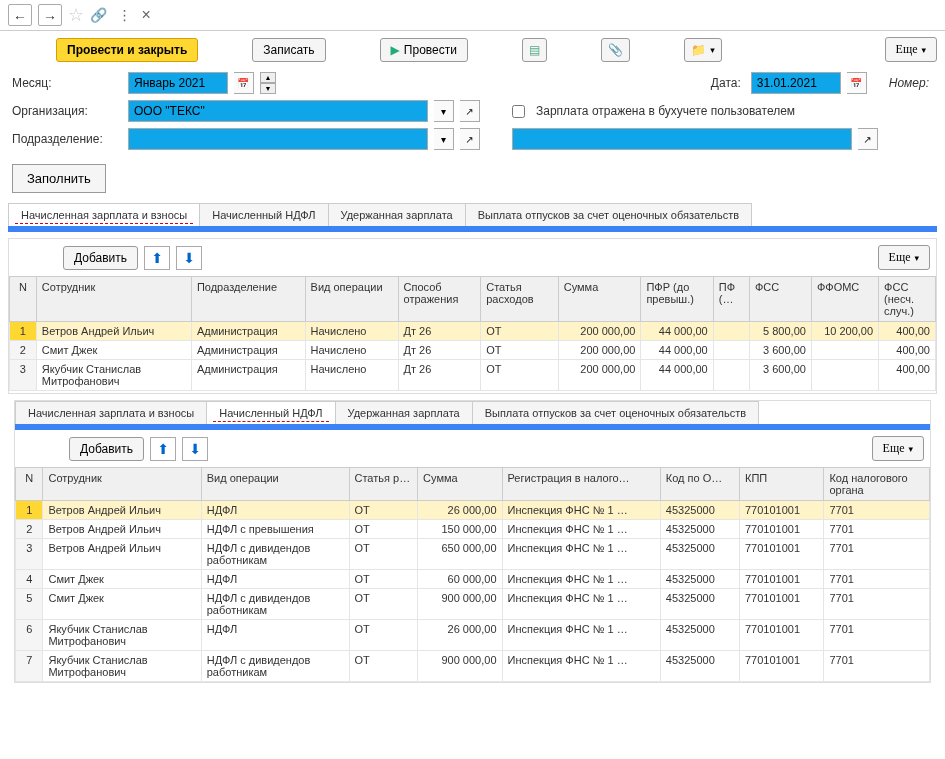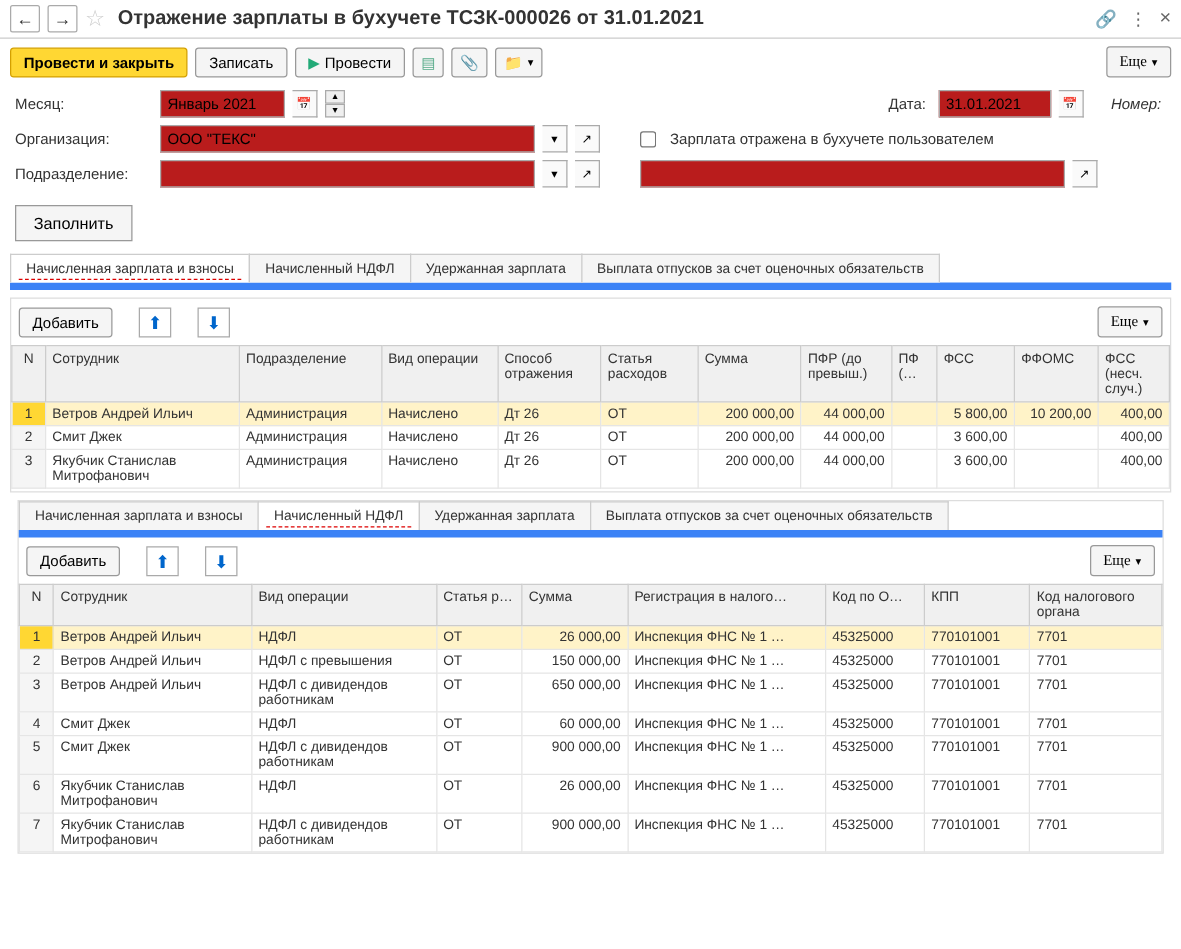--- a/index.html
+++ b/index.html
@@ -5,44 +5,44 @@
 * { box-sizing: border-box; margin: 0; padding: 0; }
 body { font-family: Arial, sans-serif; font-size: 12px; color: #333; background: #fff; width: 945px; }
 .titlebar { display: flex; align-items: center; padding: 4px 8px; gap: 6px; border-bottom: 1px solid #ccc; }
 .nav-btn { width: 24px; height: 22px; border: 1px solid #aaa; background: #fff; display: flex; align-items: center; justify-content: center; cursor: pointer; border-radius: 2px; font-size: 14px; }
 .title-text { font-size: 16px; font-weight: bold; flex: 1; margin-left: 4px; }
 .title-icons { display: flex; gap: 10px; align-items: center; }
 .icon-btn { cursor: pointer; color: #666; font-size: 14px; }
 .close-x { font-size: 16px; color: #666; cursor: pointer; }
 
 .toolbar { display: flex; align-items: center; padding: 6px 8px; gap: 6px; }
-.btn { border: 1px solid #999; background: #f5f5f5; padding: 4px 10px; cursor: pointer; border-radius: 3px; font-size: 12px; display: inline-flex; align-items: center; gap: 4px; }
+.btn { border: 1px solid #999; background: #f5f5f5; padding: 4px 10px; cursor: pointer; border-radius: 3px; font-size: 12px; display: inline-flex; align-items: center; gap: 4px; margin-left: 48px; }
 .btn-primary { background: #ffd733; border-color: #d4a000; font-weight: bold; }
 .btn-icon { padding: 4px 6px; }
 .toolbar-right { margin-left: auto; font-family: Liberation Serif, serif; }
 .dropdown-arrow::after { content: " ▾"; font-size: 9px; }
 
 .form-area { padding: 4px 12px; }
 .form-row { display: flex; align-items: center; margin-bottom: 6px; gap: 6px; }
 .form-label { width: 110px; }
-.input { border: 1px solid #aaa; padding: 3px 5px; background: #b91c1c; height: 22px; font-size: 12px; }
+.input { border: 1px solid #aaa; padding: 3px 5px; background: #0ea5e9; height: 22px; font-size: 12px; }
 .input-btn { width: 20px; height: 22px; border: 1px solid #aaa; border-left: none; background: #fafafa; cursor: pointer; display: inline-flex; align-items: center; justify-content: center; font-size: 10px; }
 .spinner { display: flex; flex-direction: column; }
 .spinner button { height: 11px; width: 16px; border: 1px solid #aaa; font-size: 7px; line-height: 1; padding: 0; }
 .checkbox-label { display: flex; align-items: center; gap: 11px; }
 
 .big-btn { border: 1px solid #999; background: #f5f5f5; padding: 6px 14px; cursor: pointer; border-radius: 0; font-size: 13px; margin: 4px 12px; }
 
 .tabs { display: flex; border-bottom: 6px solid #3b82f6; margin: 6px 8px 0; }
 .tab { padding: 5px 12px; border: 1px solid #ccc; border-bottom: none; margin-right: -1px; background: #f5f5f5; cursor: pointer; position: relative; font-size: 11px; }
 .tab.active { background: #fff; }
 .tab.active::after { content: ""; position: absolute; left: 6px; right: 6px; bottom: 2px; border-bottom: 1px dashed #d00; }
 
 .section { margin: 6px 8px; border: 1px solid #ddd; padding-bottom: 2px; }
-.section-toolbar { display: flex; align-items: center; padding: 6px; gap: 21px; }
+.section-toolbar { display: flex; align-items: center; padding: 6px; gap: 6px; }
 .arrow-btn { width: 26px; height: 24px; border: 1px solid #aaa; background: #fff; cursor: pointer; font-size: 14px; display: flex; align-items: center; justify-content: center; }
 .arrow-up { color: #0066cc; }
 .arrow-down { color: #0066cc; }
 
 .table { width: 100%; border-collapse: collapse; font-size: 11px; }
 .table th { background: #f0f0f0; border: 1px solid #ccc; padding: 4px 5px; text-align: left; font-weight: normal; vertical-align: top; }
 .table td { border: 1px solid #e5e5e5; padding: 3px 5px; vertical-align: top; }
 .table .num-col { text-align: center; width: 26px; }
 .table .num-cell { text-align: right; }
 .row-selected { background: #fff3c8 !important; }
@@ -54,21 +54,20 @@
 </head>
 <body>
 
 
 
 
 <div class="titlebar">
   <div class="nav-btn">←</div>
   <div class="nav-btn">→</div>
   <div style="font-size:18px;color:#ccc;cursor:pointer;">☆</div>
-  <div class="title-text">Отражение зарплаты в бухучете ТСЗК-000026 от 31.01.2021</div>
   <div class="title-icons">
     <span class="icon-btn">🔗</span>
     <span class="icon-btn">⋮</span>
     <span class="close-x">×</span>
   </div>
 </div>
 
 
 <div class="toolbar">
   <button class="btn btn-primary">Провести и закрыть</button>

